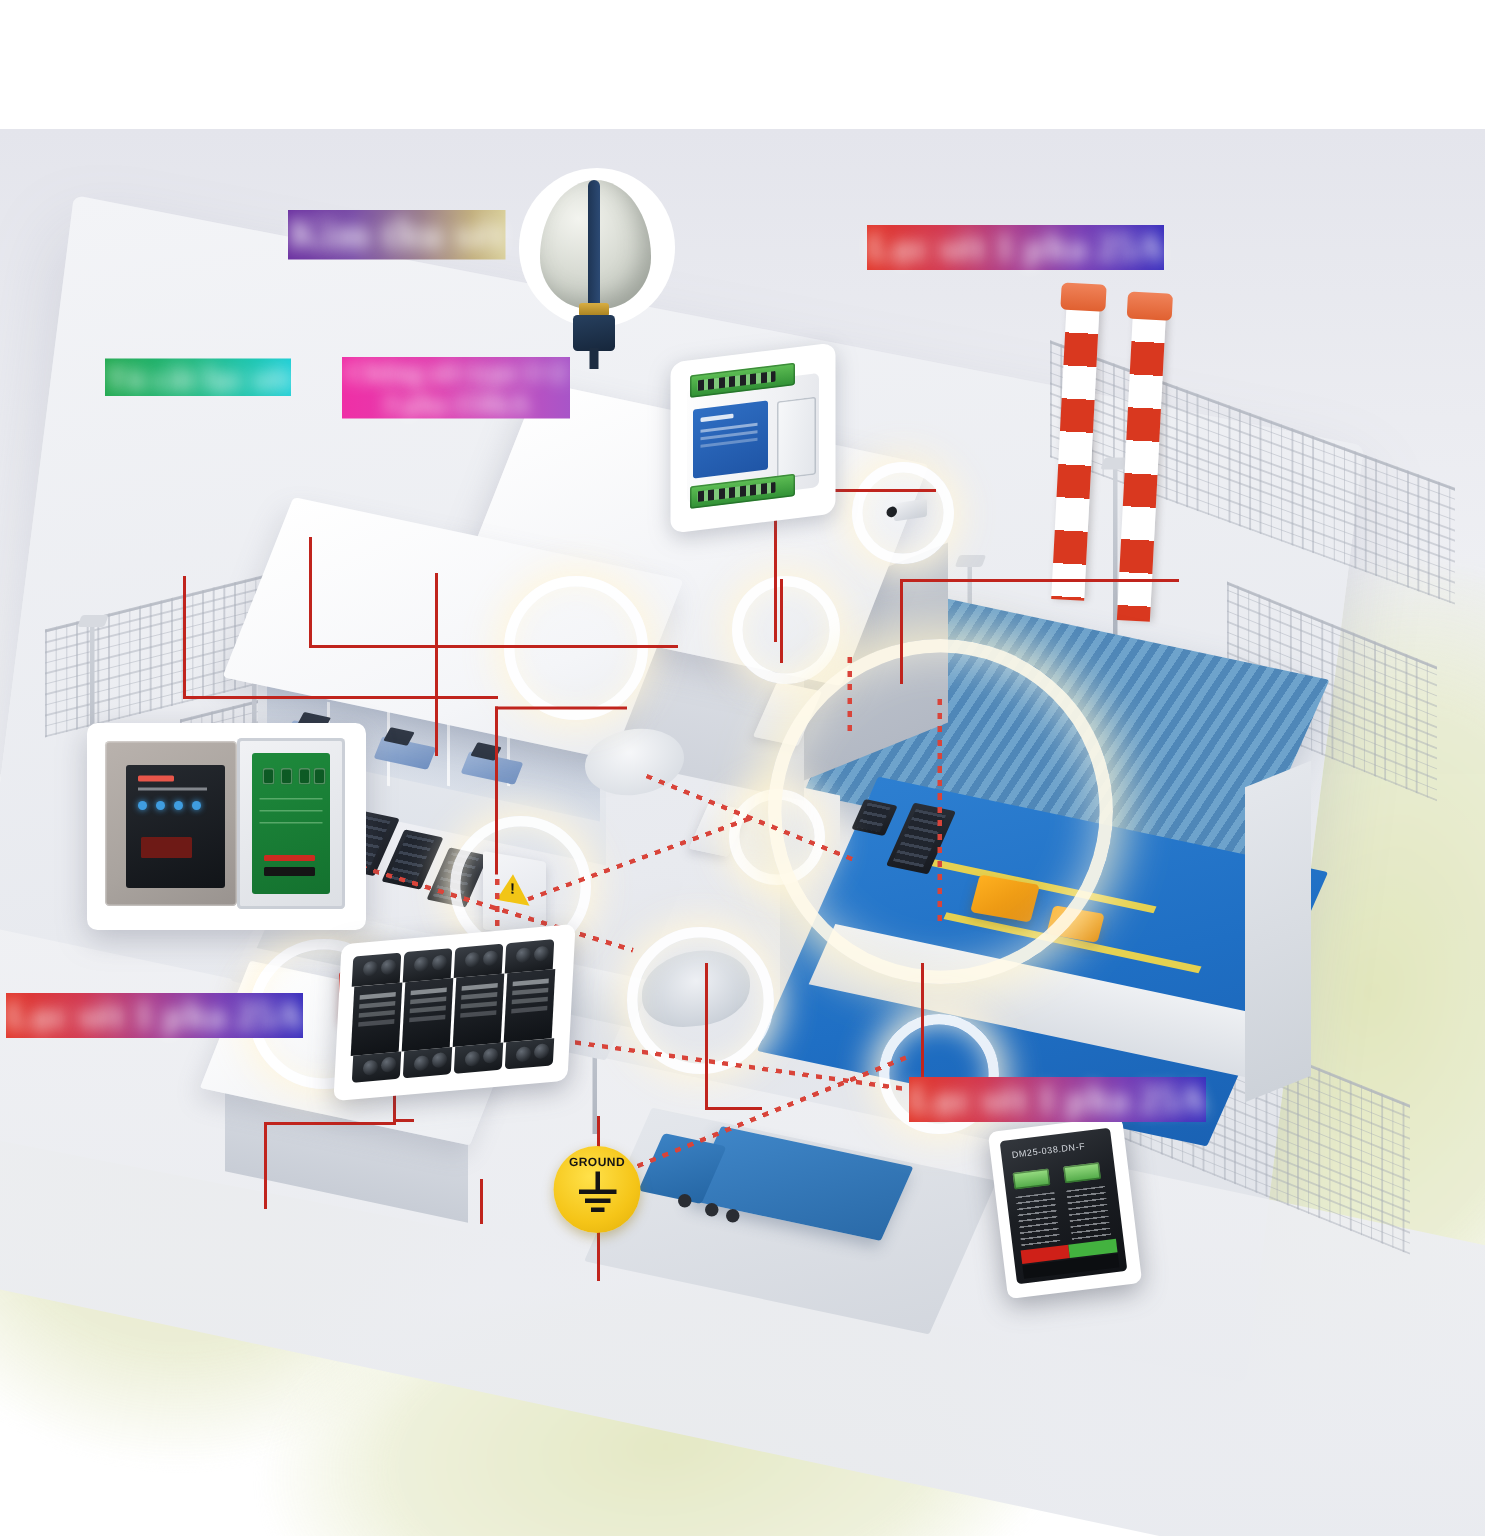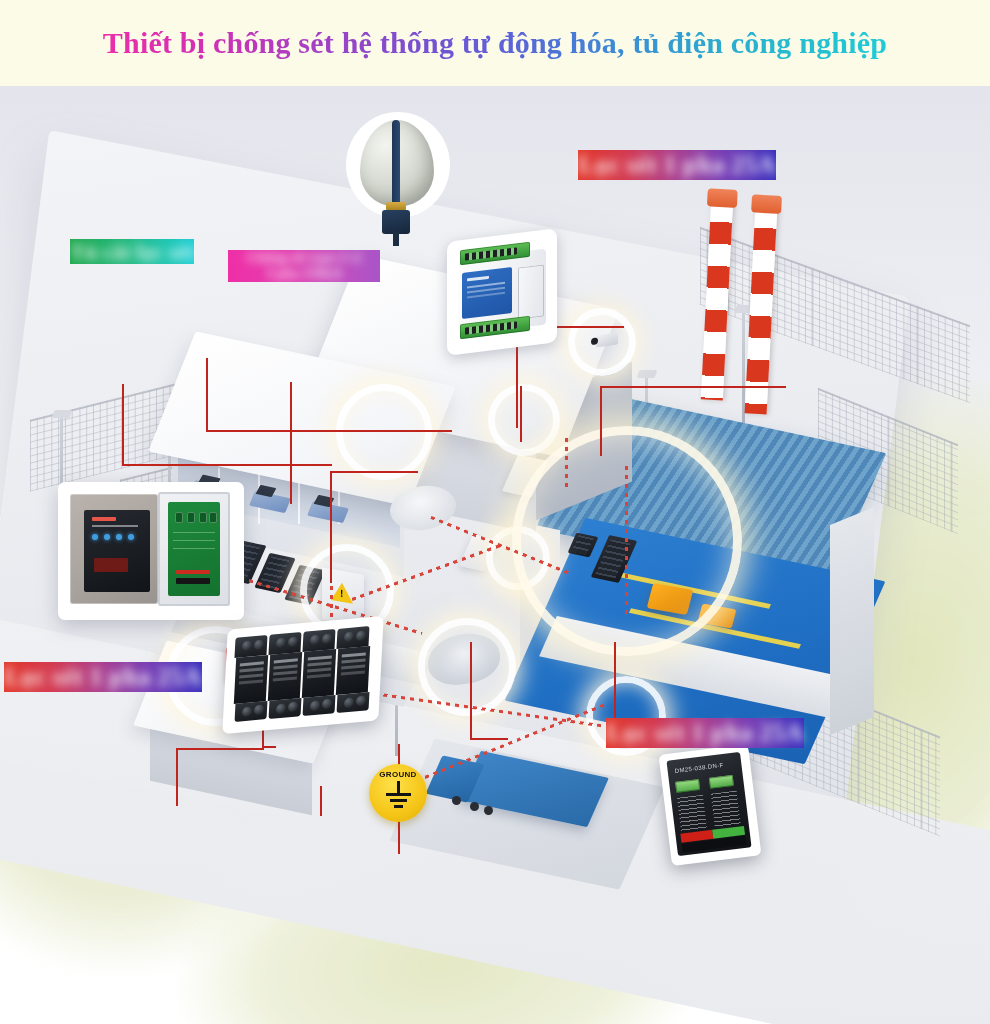--- a/index.html
+++ b/index.html
@@ -425,22 +425,22 @@
     -webkit-background-clip:text; background-clip:text;
     -webkit-text-fill-color:transparent; color:transparent;
     text-shadow: 0 0 10px rgba(255,255,255,.9);
   }
   .lbl-kim { font-size:29px;
     background: linear-gradient(90deg,#6a2fa0 0%, #7b4fa8 30%, #9a7d8e 60%, #c3b07e 85%, #d9cf9a 100%); }
   .lbl-loc { font-size:26px;
     background: linear-gradient(90deg,#e2372b 0%, #d33a52 25%, #a93f91 50%, #7a3fb5 72%, #3a2fbe 100%); }
   .lbl-tu { font-size:22px;
     background: linear-gradient(90deg,#1ea84e 0%, #24b97f 45%, #20c7b4 80%, #1fcfd6 100%); }
-  .lbl-type12 { font-size:14px; text-align:center;
-    background: linear-gradient(90deg,#ef2fa6 0%, #e23fb0 40%, #c24fc0 75%, #a855c8 100%); margin-top: 12px; }
+  .lbl-type12 { font-size:18px; text-align:center;
+    background: linear-gradient(90deg,#ef2fa6 0%, #e23fb0 40%, #c24fc0 75%, #a855c8 100%); }
   .lbl-3pn { font-size:20px; text-align:center;
     background: linear-gradient(90deg,#ee2fa8 0%, #c63fbe 40%, #9a45c8 70%, #7a4fcc 100%); }
 
   
   .ground-badge {
     position:absolute; width:58px; height:58px; border-radius:50%;
     background: radial-gradient(circle at 42% 35%, #ffe14a 0%, #f5c518 60%, #e0ad08 100%);
     box-shadow: 0 3px 8px rgba(140,110,0,.35);
     display:flex; flex-direction:column; align-items:center; justify-content:flex-start;
     padding-top:6px;
@@ -473,23 +473,20 @@
   .truck-cab { position:absolute; background: linear-gradient(150deg,#3b82c4,#2566a4); border-radius:3px; transform: skewY(12deg) skewX(-22deg); }
   .truck-body { position:absolute; background: linear-gradient(150deg,#3f86c8,#2a6aa8); border-radius:2px; transform: skewY(12deg) skewX(-22deg); box-shadow: 0 5px 10px rgba(60,80,110,.3); }
   .wheel { position:absolute; width:9px; height:9px; border-radius:50%; background:#2a2d33; }
   .dish { position:absolute; width:66px; height:44px; border-radius:50%; background: radial-gradient(ellipse at 45% 35%, #f6f7f9, #d2d7de); transform: skewY(-5deg); }
 </style>
 </head>
 <body>
 
 <div id="page">
 
-  <div class="title-bar">
-    <div class="title-text">Thiết bị chống sét hệ thống tự động hóa, tủ điện công nghiệp</div>
-  </div>
 
   <div class="scene">
 
     <div class="sky"></div>
 
     <div class="grass g-topleft"></div>
     <div class="grass g-left"></div>
     <div class="grass g-right"></div>
     <div class="grass g-bottom"></div>
 
@@ -729,20 +726,21 @@
     <div class="ground-badge" style="left:369px; top:678px;">
       <div class="gtxt">GROUND</div>
       <div class="gsym">
         <i class="v"></i>
           <i class="h1"></i>
           <i class="h2"></i>
           <i class="h3"></i>
       </div>
     </div>
 
+    <div class="lbl lbl-kim" style="left:192px; top:54px;">Kim thu sét</div>
 
     <div class="lbl lbl-loc" style="left:578px; top:64px;">Lọc sét 1 pha 25A</div>
 
     <div class="lbl lbl-tu" style="left:70px; top:153px;">Tủ cắt lọc sét</div>
 
     <div class="lbl lbl-type12" style="left:228px; top:152px; width:152px;">
       <span>Chống sét type 1+2</span><br>
       <span>3 pha 150kA</span>
     </div>
 

